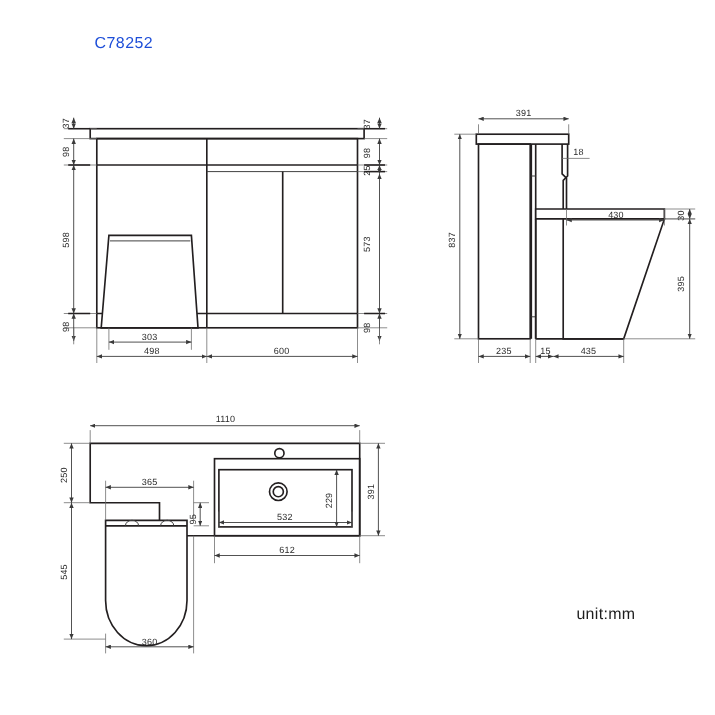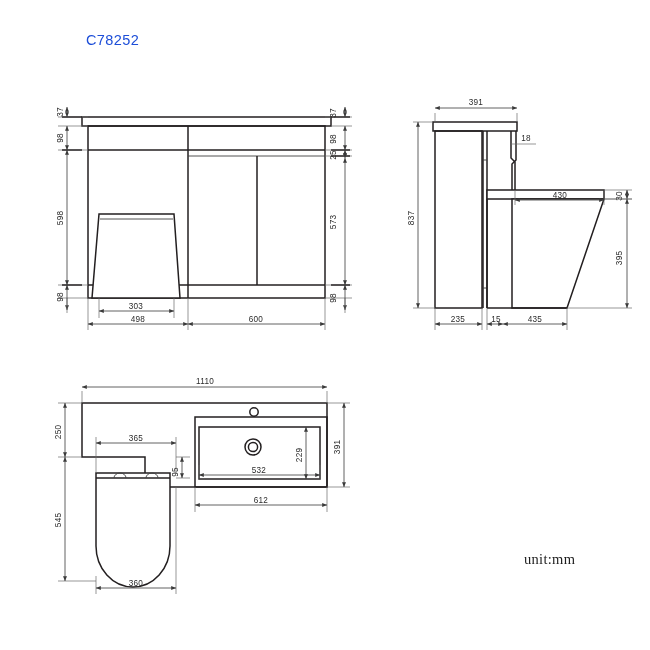--- a/index.html
+++ b/index.html
@@ -22,21 +22,20 @@
     white-space:nowrap;
     margin-left:28px;
   }
   .unit{
     position:absolute;
     left:524px;top:551px;
     font-size:14.5px;
     letter-spacing:.3px;
     color:#1d1d1d;
     white-space:nowrap;
-    font-family:Liberation Serif, serif;
   }
 </style>
 </head>
 <body>
 
 <div id="stage">
 
   <div class="ttl">C78252</div>
   <div class="unit">unit:mm</div>
 

